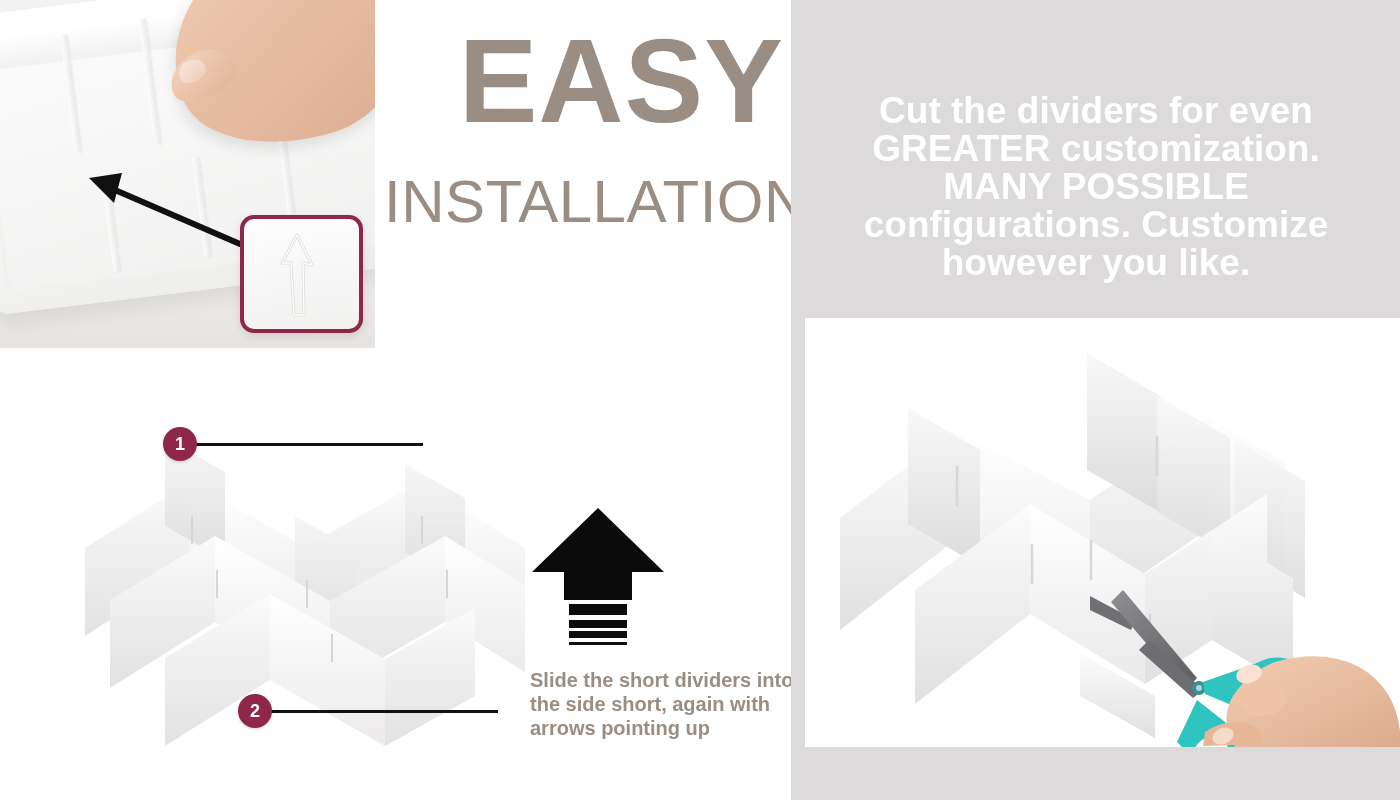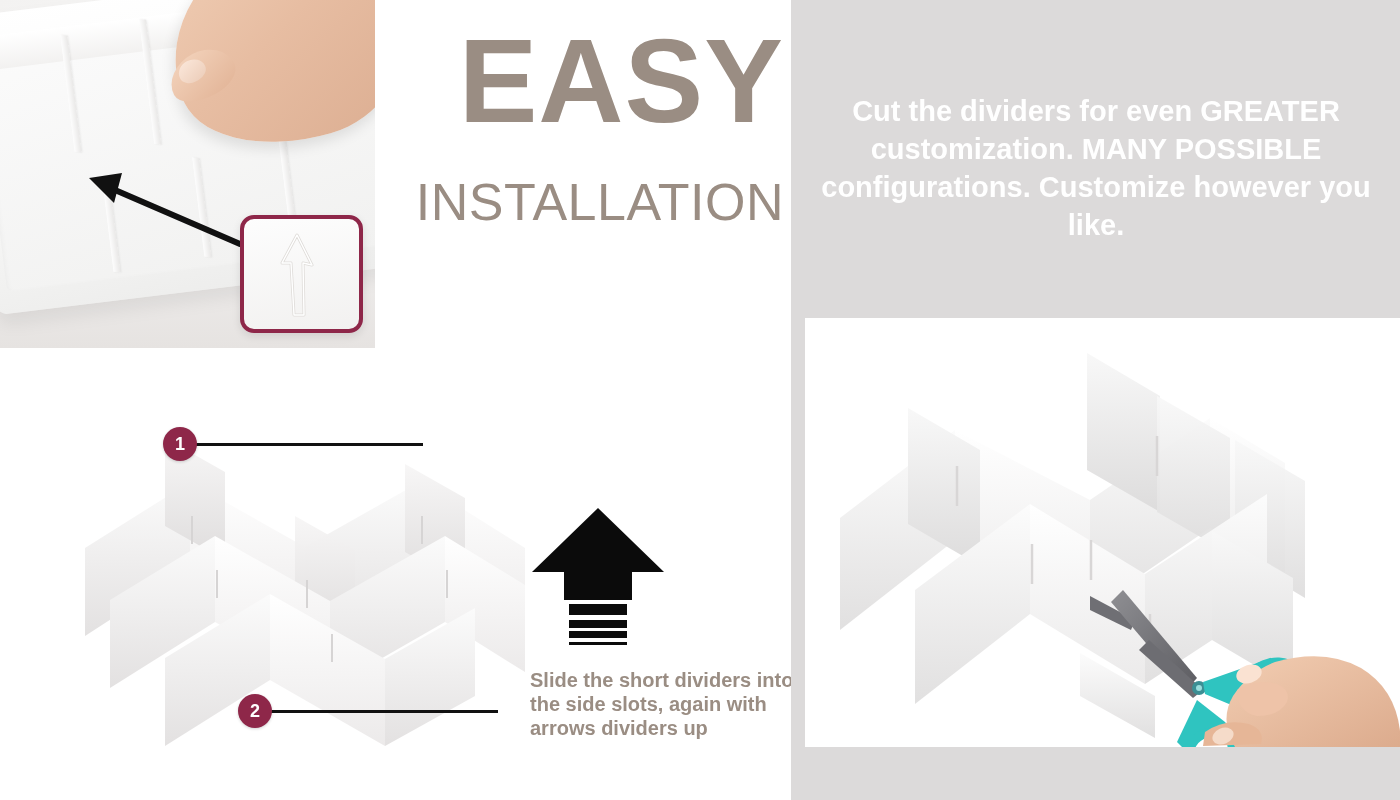--- a/index.html
+++ b/index.html
@@ -88,21 +88,21 @@
 
   
   .heading-block{position:absolute;left:384px;top:22px;width:400px;}
   .h-easy{
     font-size:118px;line-height:118px;font-weight:700;color:#9a8d83;
     letter-spacing:1px;text-align:right;
     font-family:"Liberation Sans", sans-serif;
   }
   .h-install{
     margin-top:34px;
-    font-size:52px;line-height:56px;font-weight:400;color:#9a8d83;
+    font-size:60px;line-height:56px;font-weight:400;color:#9a8d83;
     letter-spacing:.5px;text-align:right;
     font-family:"Liberation Sans", sans-serif;
   }
 
   
   .grid-photo{position:absolute;left:55px;top:420px;width:500px;height:360px;}
   .grid-photo svg{display:block;}
 
   
   .step{position:absolute;display:flex;align-items:center;}
@@ -131,21 +131,21 @@
   #step2-text{left:530px;top:668px;width:270px;}
 
   
   .up-arrow{position:absolute;left:528px;top:500px;width:140px;height:145px;}
 
   
   .right-panel{position:absolute;left:791px;top:0;width:609px;height:800px;background:#dcdada;}
   .right-copy{
     position:absolute;left:24px;top:92px;width:562px;
     text-align:center;color:#ffffff;font-weight:700;
-    font-size:29px;line-height:38px;
+    font-size:37px;line-height:38px;
     font-family:"Liberation Sans", sans-serif;
   }
   .right-photo{
     position:absolute;left:14px;top:318px;width:595px;height:429px;
     background:#ffffff;overflow:hidden;
   }
   .right-photo svg{display:block;}
 </style>
 </head>
 <body>
@@ -245,21 +245,21 @@
 
     <div class="step" id="step1">
       <div class="step-badge">1</div>
       <div class="step-line"></div>
     </div>
 
     <div class="step" id="step2">
       <div class="step-badge">2</div>
       <div class="step-line"></div>
     </div>
-    <div class="step-text" id="step2-text">Slide the short dividers into the side slots, again with arrows dividers up</div>
+    <div class="step-text" id="step2-text">Slide the short dividers into the side short, again with arrows pointing up</div>
 
     <svg class="up-arrow" viewBox="0 0 140 145">
       <polygon points="70,8 136,72 104,72 104,100 36,100 36,72 4,72" fill="#0b0b0b"></polygon>
       <rect x="41" y="104" width="58" height="11" fill="#0b0b0b"></rect>
       <rect x="41" y="120" width="58" height="8" fill="#0b0b0b"></rect>
       <rect x="41" y="131" width="58" height="7" fill="#0b0b0b"></rect>
       <rect x="41" y="142" width="58" height="6" fill="#0b0b0b"></rect>
     </svg>
   </div>
 

